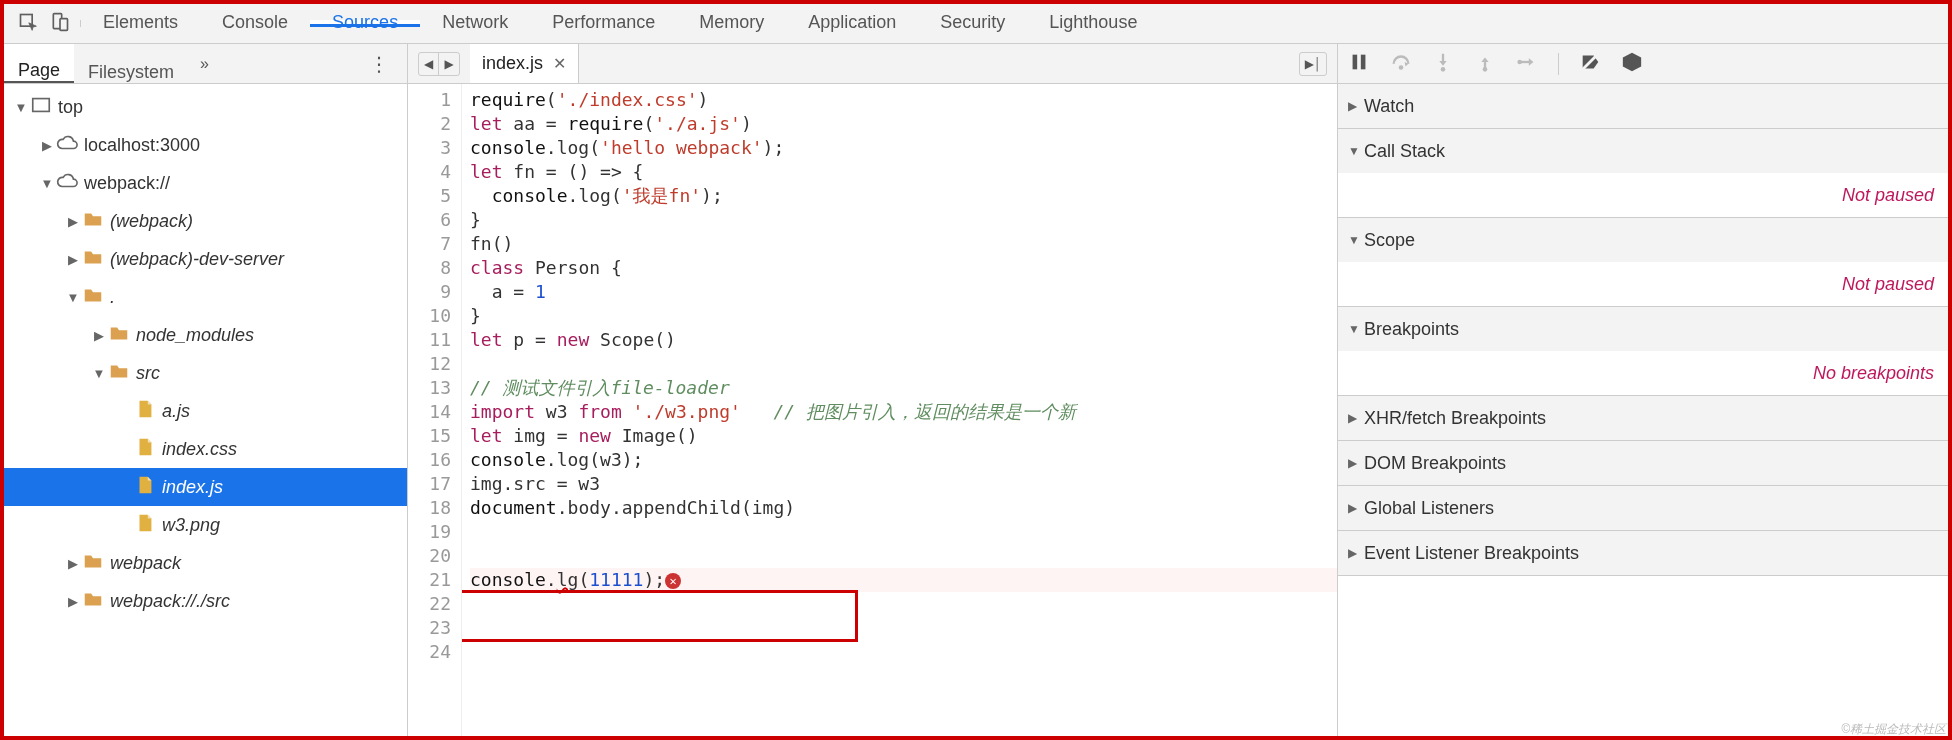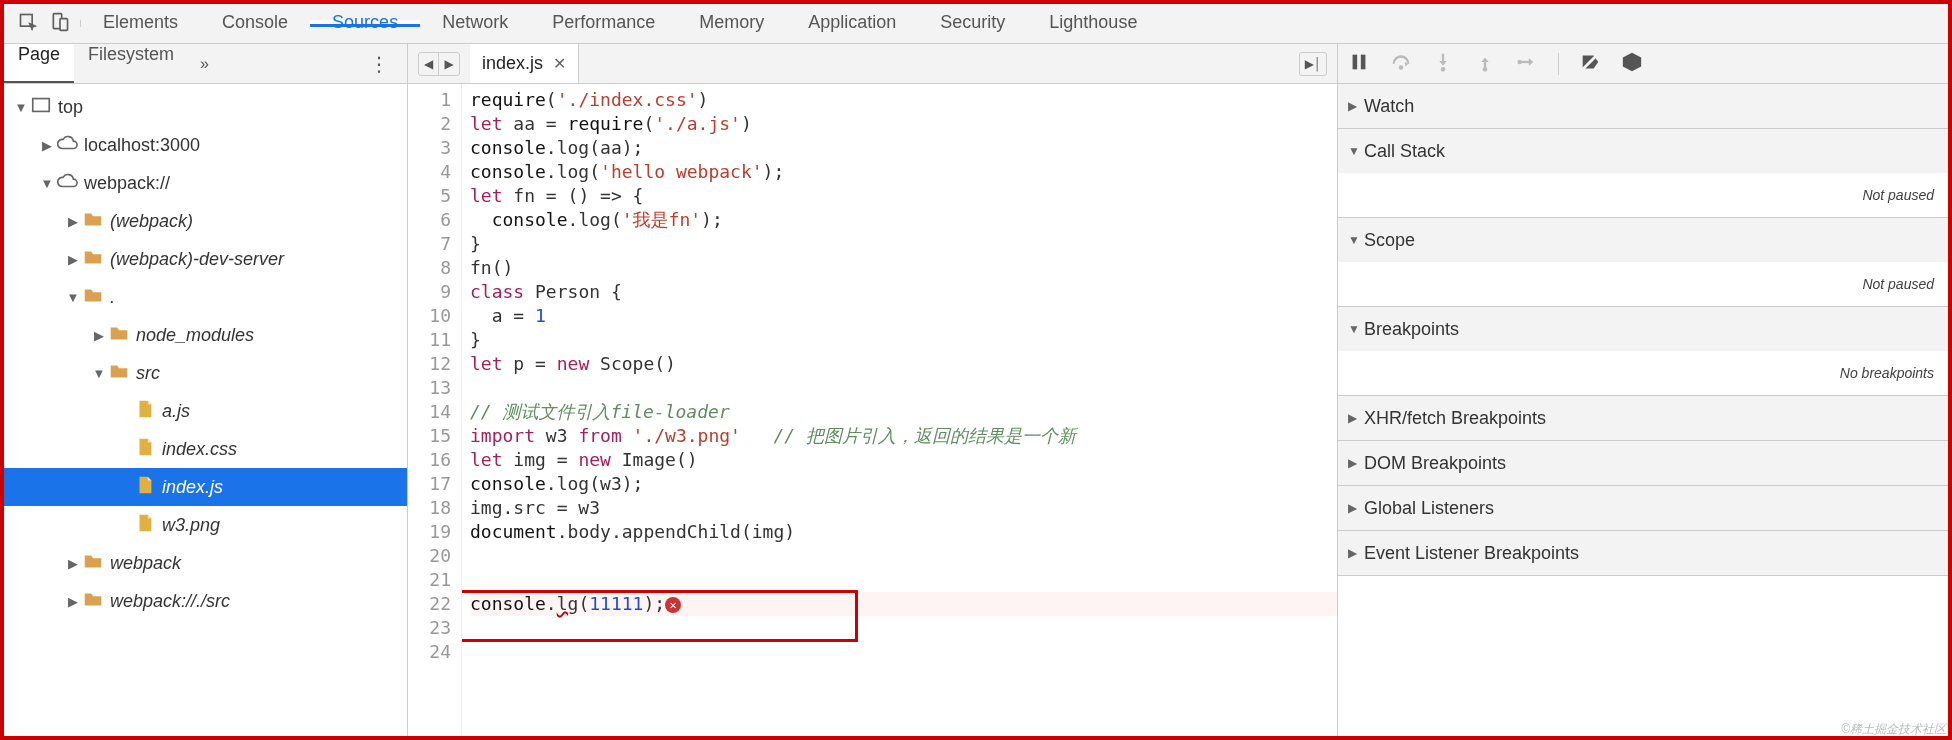--- a/index.html
+++ b/index.html
@@ -49,21 +49,21 @@
   }
   .left-head {
     display: flex; align-items: center;
     height: 40px;
     border-bottom: 1px solid #ccc;
     background: #f3f3f3;
   }
   .left-head .subtab {
     padding: 0 14px;
     height: 100%;
-    display: flex; align-items: flex-start;
+    display: flex; align-items: flex-end;
     font-size: 18px;
     color: #555;
     cursor: pointer;
   }
   .left-head .subtab.active {
     color: #222;
     background: #fff;
     border-bottom: 2px solid #555;
   }
   .left-head .chev-btn { padding: 0 12px; font-size: 16px; color: #555; cursor: pointer;}
@@ -142,21 +142,21 @@
   .dbg-section{
     border-bottom:1px solid #ccc;
   }
   .dbg-head{
     height:44px; display:flex; align-items:center; padding:0 10px;
     background:#f3f3f3; font-size:18px; color:#333; cursor:pointer;
   }
   .dbg-head .tri{ font-size:12px; width:16px; color:#666;}
   .dbg-body{
     min-height:44px; display:flex; align-items:center; justify-content:flex-end;
-    padding:0 14px; color:#404040; font-style:italic; font-size:14px;
+    padding:0 14px; color:#be185d; font-style:italic; font-size:18px;
   }
   .watermark{position:fixed; right:6px; bottom:2px; font-size:12px; color:#bbb;font-style:italic;}
 </style>
 </head>
 <body>
 
 <div class="top-bar">
   <div class="top-icons">
     <span>
       <svg viewBox="0 0 24 24">
@@ -339,21 +339,20 @@
           <div>20</div>
           <div>21</div>
           <div>22</div>
           <div>23</div>
           <div>24</div>
         </div>
       <div class="code" id="code">
         <div class="red-box" id="red-box" style="left: -4px; top: 506px; width: 400px; height: 52px;"></div>
       <div class="code-line"><span class="c-obj">require</span><span>(</span><span class="c-str">'./index.css'</span><span>)</span></div>
           <div class="code-line"><span class="c-kw">let </span><span>aa = </span><span class="c-obj">require</span><span>(</span><span class="c-str">'./a.js'</span><span>)</span></div>
-          <div class="code-line"><span class="c-obj">console</span><span>.log(aa);</span></div>
           <div class="code-line"><span class="c-obj">console</span><span>.log(</span><span class="c-str">'hello webpack'</span><span>);</span></div>
           <div class="code-line"><span class="c-kw">let </span><span>fn = () =&gt; {</span></div>
           <div class="code-line"><span>  </span><span class="c-obj">console</span><span>.log(</span><span class="c-str">'我是fn'</span><span>);</span></div>
           <div class="code-line"><span>}</span></div>
           <div class="code-line"><span>fn()</span></div>
           <div class="code-line"><span class="c-kw">class </span><span>Person {</span></div>
           <div class="code-line"><span>  a = </span><span class="c-num">1</span></div>
           <div class="code-line"><span>}</span></div>
           <div class="code-line"><span class="c-kw">let </span><span>p = </span><span class="c-kw">new </span><span>Scope()</span></div>
           <div class="code-line"></div>

